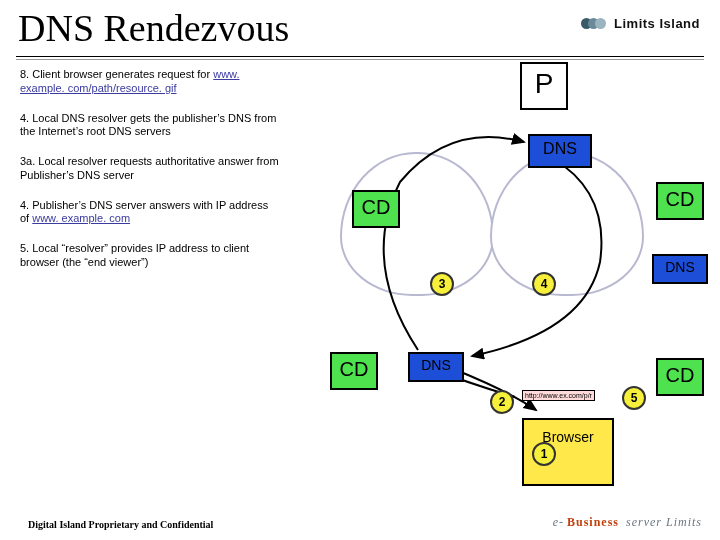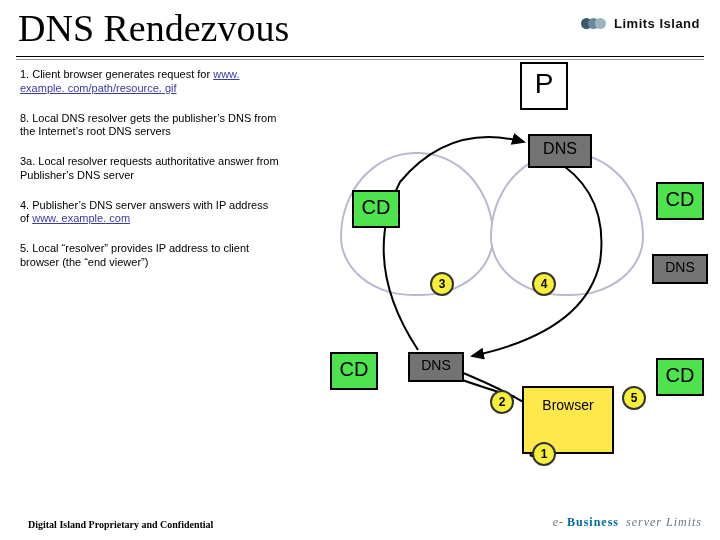--- a/index.html
+++ b/index.html
@@ -13,50 +13,50 @@
   .rule{position:absolute;left:16px;right:16px;top:56px;height:0;border-top:1px solid #000;}
   .rule2{position:absolute;left:16px;right:16px;top:59px;height:0;border-top:1px solid #999;}
   .steps{position:absolute;left:20px;top:68px;width:260px;font-size:11px;line-height:1.25;}
   .steps .step{margin-bottom:16px;}
   .steps a{color:#3a3aa0;text-decoration:underline;}
   .steps .host{text-decoration:underline;}
   .diagram{position:absolute;left:300px;top:62px;width:410px;height:400px;}
   .node{position:absolute;border:2px solid #000;text-align:center;font-family:Arial,sans-serif;}
   .p-node{background:#fff;width:44px;height:44px;font-size:28px;line-height:40px;}
   .cd-node{background:#4fe24f;width:44px;height:34px;font-size:20px;line-height:30px;}
-  .dns-node{background:#737373;width:52px;height:26px;font-size:14px;line-height:22px;}
+  .dns-node{background:#1d4ed8;width:52px;height:26px;font-size:14px;line-height:22px;}
   .dns-node.big{width:60px;height:30px;font-size:16px;line-height:26px;}
   .browser-node{background:#ffe84a;width:88px;height:56px;font-size:14px;line-height:18px;padding-top:8px;}
   .url-box{position:absolute;background:#ffdada;border:1px solid #000;font-size:7px;padding:1px 2px;}
   .circ{position:absolute;width:20px;height:20px;border-radius:50%;background:#f6f03a;border:2px solid #333;font:600 12px/20px Arial;text-align:center;}
   .cloud{position:absolute;border:2px solid #b8b8d0;border-radius:50% 50% 48% 48% / 60% 60% 42% 42%;background:#fff;}
   .footer-l{position:absolute;left:28px;bottom:10px;font:600 10px "Times New Roman",serif;}
   .footer-r{position:absolute;right:18px;bottom:10px;font:italic 12px Georgia,serif;color:#6a7680;letter-spacing:1px;}
-  .footer-r b{font-style:normal;font-weight:700;color:#0369a1;margin:16px 3px;}
+  .footer-r b{font-style:normal;font-weight:700;color:#c2410c;margin:16px 3px;}
   svg.arrows{position:absolute;left:0;top:0;}
 </style>
 </head>
 <body>
 <div class="slide">
 
 <div class="title">DNS Rendezvous</div>
 
 <div class="logo">
   <span class="mark"><span class="t1"></span><span class="t2"></span><span class="t3"></span></span>
   <span class="txt">Limits Island</span>
 </div>
 
 <div class="rule"></div>
 <div class="rule2"></div>
 
 <div class="steps">
   <div class="step">
-    <span>1. Client browser generates request for </span><a href="#">www. example. com/path/resource. gif</a>
+    <span>8. Client browser generates request for </span><a href="#">www. example. com/path/resource. gif</a>
   </div>
-  <div class="step">8. Local DNS resolver gets the publisher’s DNS from the Internet’s root DNS servers</div>
+  <div class="step">4. Local DNS resolver gets the publisher’s DNS from the Internet’s root DNS servers</div>
   <div class="step">3a. Local resolver requests authoritative answer from Publisher’s DNS server</div>
   <div class="step">
     <span>4. Publisher’s DNS server answers with IP address of </span><a href="#">www. example. com</a>
   </div>
   <div class="step">5. Local “resolver” provides IP address to client browser (the “end viewer”)</div>
 </div>
 
 <div class="diagram">
 
   <div class="cloud" style="left:40px;top:90px;width:150px;height:140px;"></div>
@@ -85,21 +85,21 @@
 
   <div class="node cd-node" style="left:52px;top:128px;">CD</div>
   <div class="node cd-node" style="left:356px;top:120px;">CD</div>
   <div class="node dns-node" style="left:352px;top:192px;">DNS</div>
   <div class="node cd-node" style="left:356px;top:296px;">CD</div>
 
   <div class="node cd-node" style="left:30px;top:290px;">CD</div>
   <div class="node dns-node" style="left:108px;top:290px;">DNS</div>
 
   <div class="url-box" style="left:222px;top:328px;">http://www.ex.com/p/r</div>
-  <div class="node browser-node" style="left:222px;top:324px;">Browser</div>
+  <div class="node browser-node" style="left:222px;top:356px;">Browser</div>
 
   <div class="circ" style="left:232px;top:380px;">1</div>
   <div class="circ" style="left:190px;top:328px;">2</div>
   <div class="circ" style="left:130px;top:210px;">3</div>
   <div class="circ" style="left:232px;top:210px;">4</div>
   <div class="circ" style="left:322px;top:324px;">5</div>
 </div>
 
 <div class="footer-l">Digital Island Proprietary and Confidential</div>
 <div class="footer-r">

